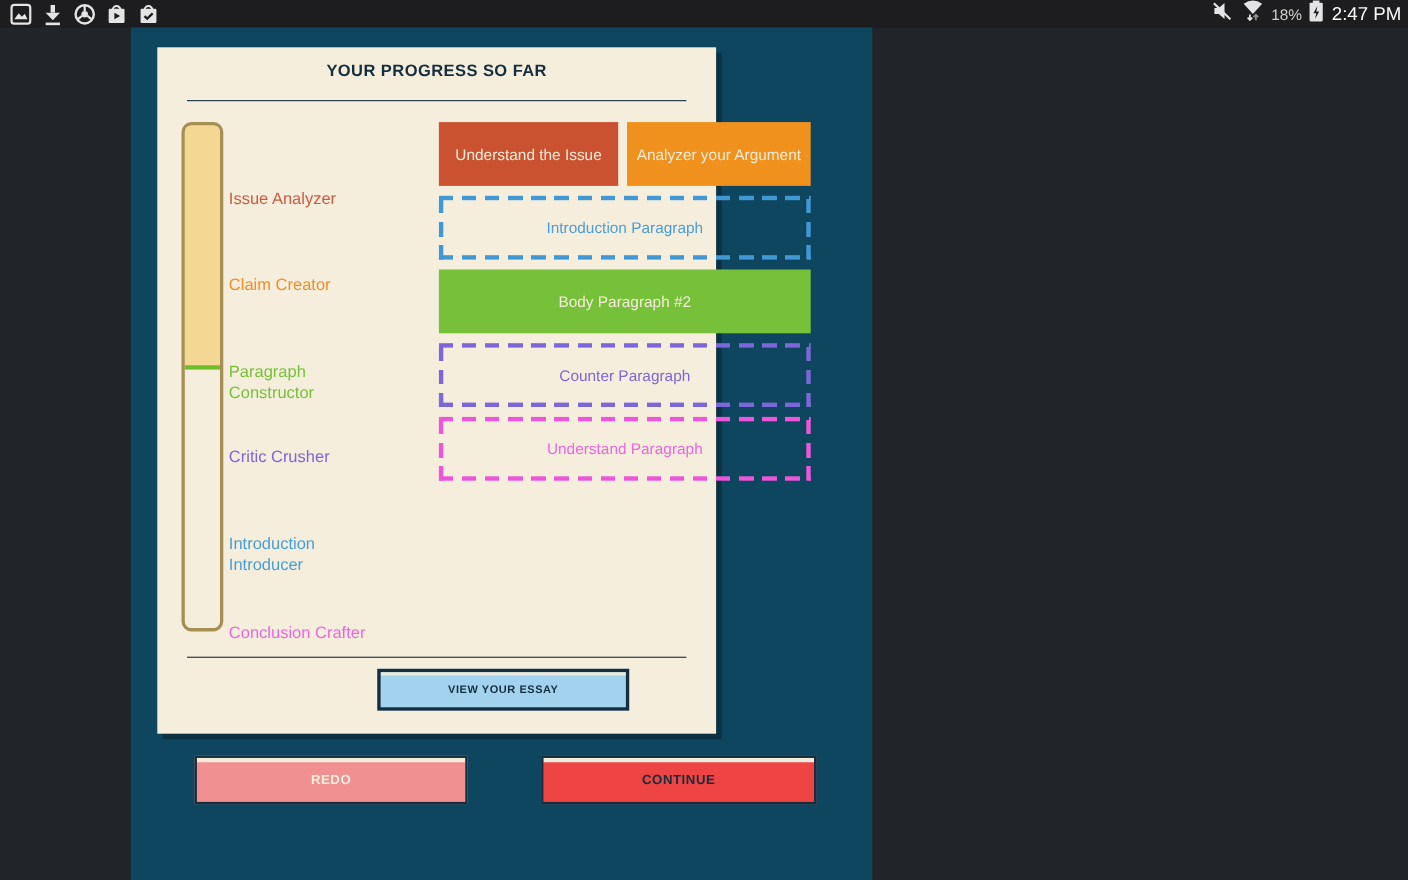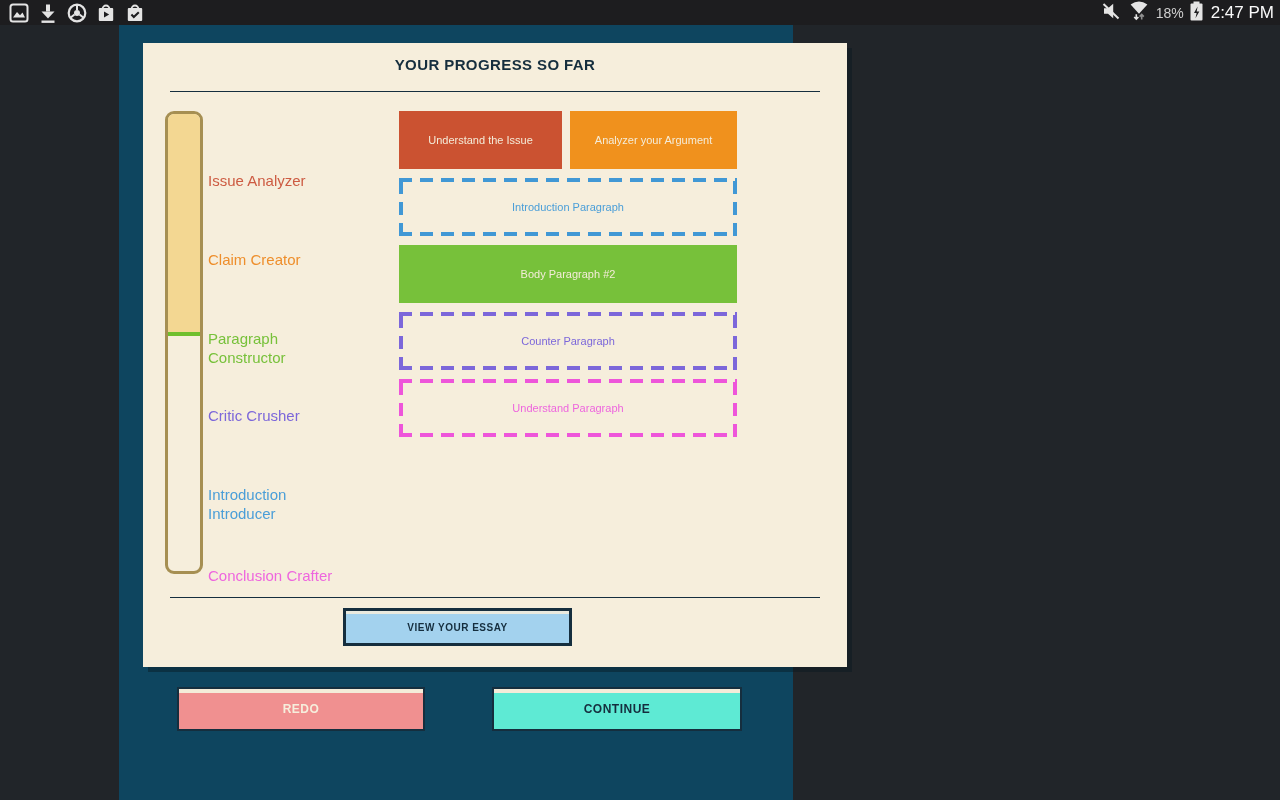--- a/index.html
+++ b/index.html
@@ -15,21 +15,21 @@
   .sb-left svg { display:block; }
   .sb-right { position:absolute; right:6px; top:0; height:25px; display:flex; align-items:center; gap:5px; }
   .sb-pct { font-size:14px; color:#cfcfcf; letter-spacing:0; }
   .sb-time { font-size:17px; color:#fafafa; margin-left:2px; }
 
   
   .panel { position:absolute; left:119px; top:25px; width:674px; height:775px;
            background:#0e455f; }
 
   
-  .card { position:absolute; left:24px; top:18px; width:704px; height:624px;
+  .card { position:absolute; left:24px; top:18px; width:508px; height:624px;
           background:#f6eedc; box-shadow:5px 5px 0 rgba(8,24,34,.45); }
   .card-title { position:absolute; top:13px; left:0; width:100%; text-align:center;
                 font-size:15px; font-weight:700; letter-spacing:.4px; color:#152e3e; }
   .rule { position:absolute; left:27px; right:27px; height:0; border-top:1.6px solid #152e3e; }
   .rule1 { top:48px; }
   .rule2 { top:554px; }
 
   
   .pbar { position:absolute; left:22px; top:68px; width:38px; height:463px;
           border:3px solid #a68f52; border-radius:9px; overflow:hidden; background:#f6eedc; }
@@ -43,21 +43,21 @@
   .lv-paragraph    { top:286px; color:#77c13a; }
   .lv-critic       { top:363px; color:#7c67da; }
   .lv-introduction { top:442px; color:#4a9ed8; }
   .lv-conclusion   { top:523px; color:#ee66de; }
 
   
   .steps { position:absolute; left:256px; top:68px; width:338px;
            display:flex; flex-direction:column; gap:9px; }
   .steprow { display:flex; gap:8px; }
   .step { height:58px; display:flex; align-items:center; justify-content:center;
-          font-size:11px; text-align:right; white-space:nowrap; }
+          font-size:14px; text-align:right; white-space:nowrap; }
   .step.full { width:338px; }
   .solid { color:#f4ecd9; }
   .st-red    { background:#cb5231; width:163px; }
   .st-orange { background:#f0911d; width:167px; }
   .st-green  { background:#77c13a; }
   .dashed { background-color:transparent;
     background-image:
       repeating-linear-gradient(90deg, var(--dc) 0 13px, transparent 13px 21px),
       repeating-linear-gradient(90deg, var(--dc) 0 13px, transparent 13px 21px),
       repeating-linear-gradient(0deg,  var(--dc) 0 13px, transparent 13px 21px),
@@ -72,21 +72,21 @@
 
   
   .btn { display:flex; align-items:center; justify-content:center;
          font-weight:700; letter-spacing:.5px; cursor:pointer; }
   .view-btn { position:absolute; left:200px; top:565px; width:229px; height:38px;
               background:#a3d2ee; border:3px solid #152e3e; color:#152e3e; font-size:10px;
               box-shadow:inset 0 3px 0 rgba(246,238,220,.85); }
   .redo-btn, .cont-btn { position:absolute; top:662px; height:44px; font-size:12px;
               border:2px solid #152e3e; box-shadow:inset 0 4px 0 #f4ecd9; }
   .redo-btn { left:58px;  width:248px; background:#f09090; color:#f6eedc; }
-  .cont-btn { left:373px; width:250px; background:#5eead4; color:#152e3e; }
+  .cont-btn { left:373px; width:250px; background:#ef4444; color:#152e3e; }
 </style>
 </head>
 <body>
 
 <div class="screen">
 
   <div class="statusbar">
     <div class="sb-left">
       <span>
         <svg width="22" height="22" viewBox="0 0 22 22" fill="none">

